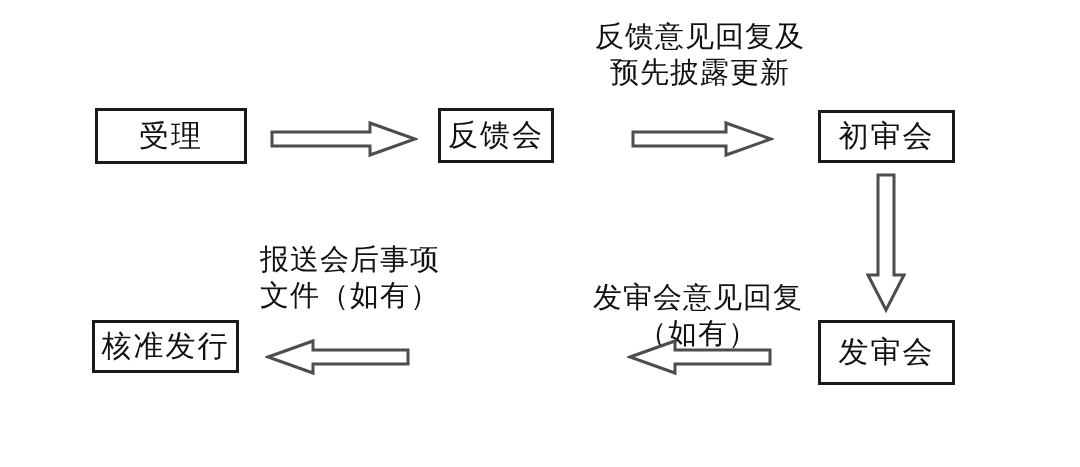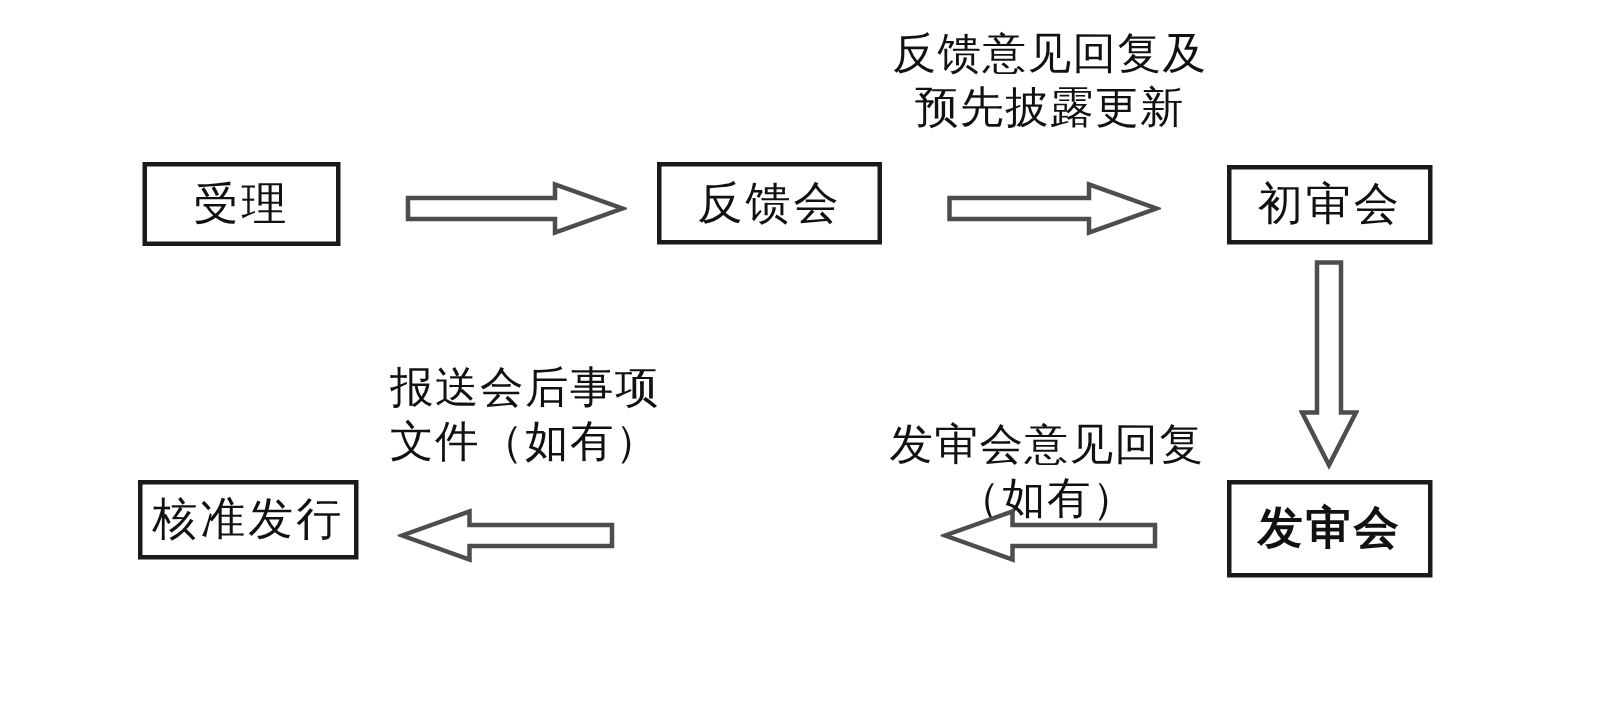--- a/index.html
+++ b/index.html
@@ -49,27 +49,27 @@
     stroke: #4d4d4d;
     stroke-width: 3;
     stroke-linejoin: miter;
   }
 </style>
 </head>
 <body>
 
 <div id="canvas">
 
-  <div class="node" style="left:95px; top:108px; width:132px; height:56px;">受理</div>
+  <div class="node" style="left:95px; top:108px; width:152px; height:56px;">受理</div>
 
-  <div class="node" style="left:438px; top:108px; width:150px; height:55px;">反馈会</div>
+  <div class="node" style="left:438px; top:108px; width:116px; height:55px;">反馈会</div>
 
   <div class="node" style="left:818px; top:110px; width:137px; height:53px;font-family:Liberation Serif, serif;">初审会</div>
 
-  <div class="node" style="left:818px; top:320px; width:137px; height:65px;font-weight:bold;">发审会</div>
+  <div class="node" style="left:818px; top:320px; width:137px; height:65px;">发审会</div>
 
 
   <div class="node" style="left:92px; top:320px; width:147px; height:53px;">核准发行</div>
 
 
   <div class="edge-label" style="left:570px; top:18px; width:260px;">
     <div>反馈意见回复及</div>
     <div>预先披露更新</div>
   </div>
 

